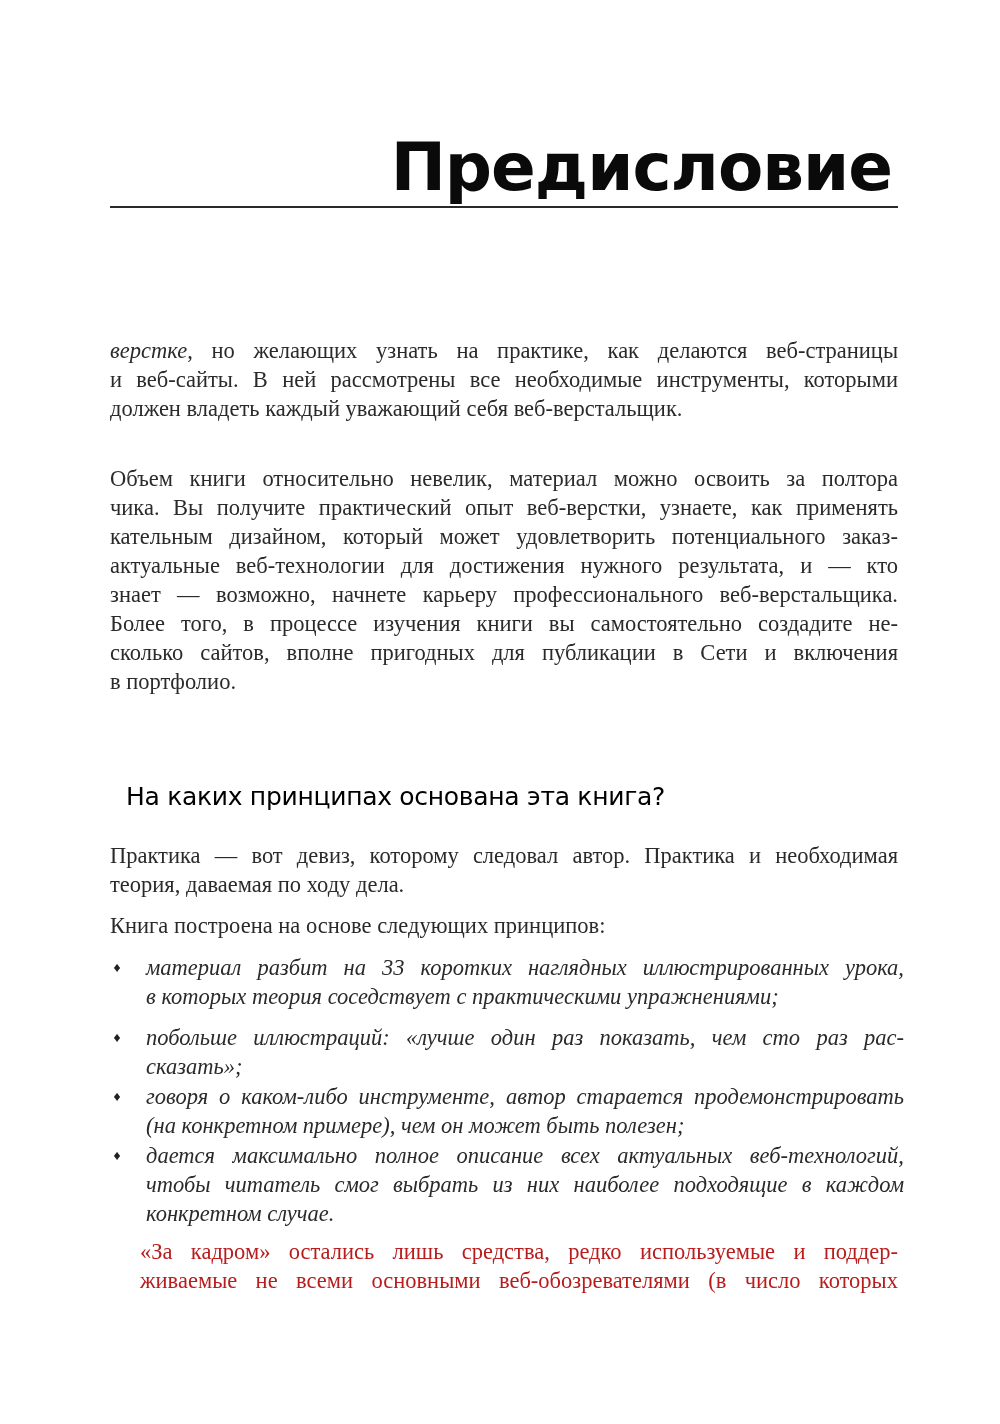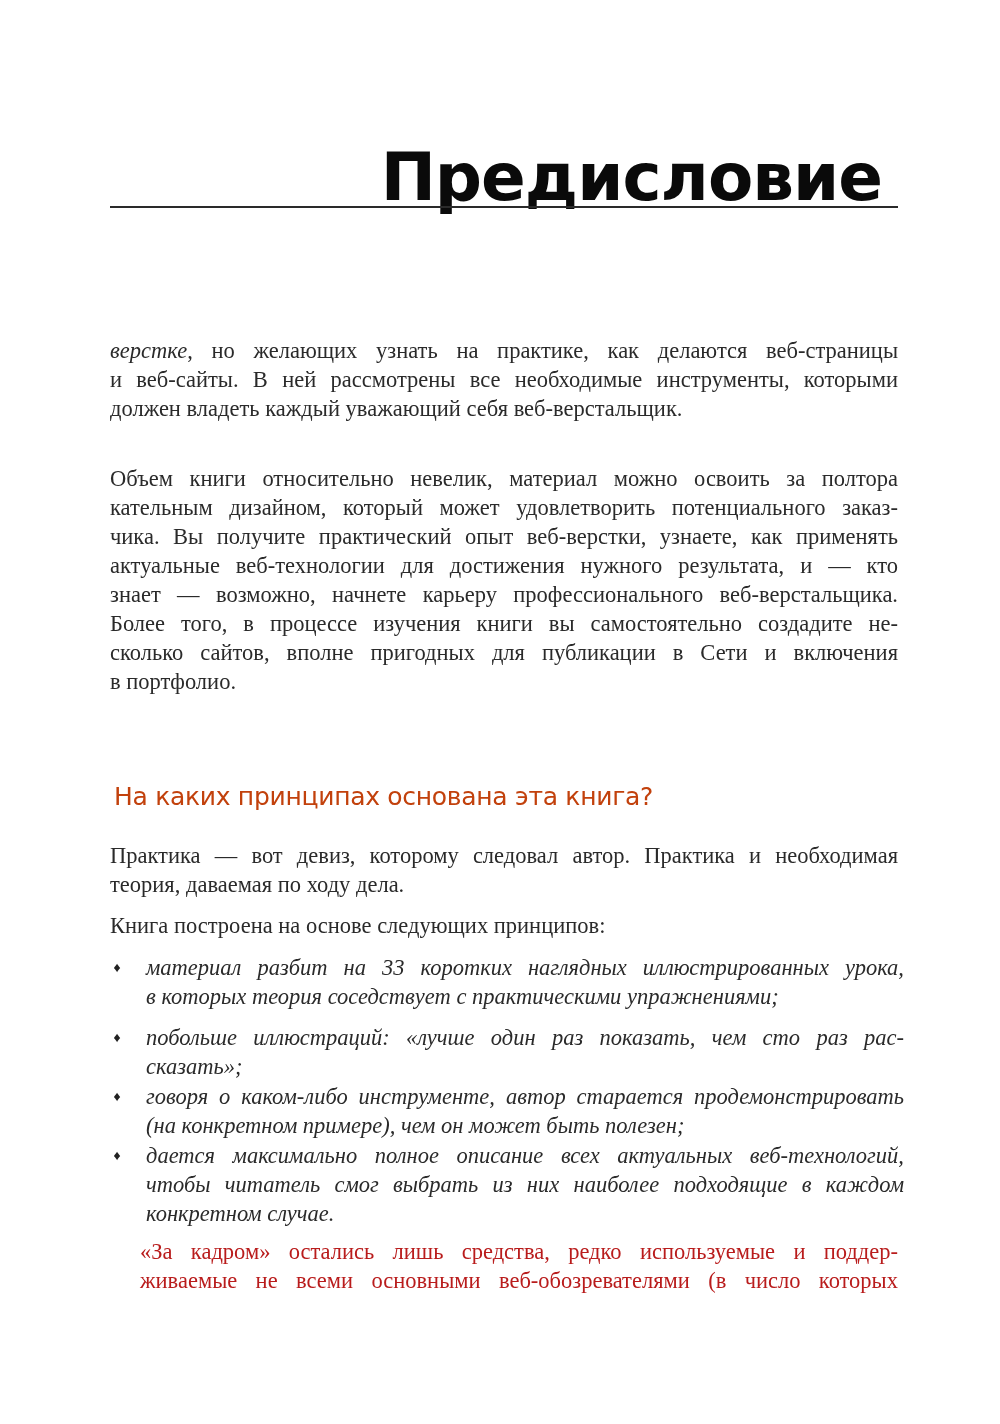--- a/index.html
+++ b/index.html
@@ -23,21 +23,21 @@
     .chapter-title {
       position: absolute;
       right: 0;
       top: 122px;
       font-family: "DejaVu Sans", sans-serif;
       font-weight: bold;
       font-size: 66px;
       line-height: 80px;
       letter-spacing: -1px;
       color: #0a0a0a;
-      margin: 16px;
+      margin: 6px;
       white-space: nowrap;
     }
     .title-rule {
       position: absolute;
       left: 0;
       top: 206px;
       width: 788px;
       height: 2px;
       background: #2a2a2a;
     }
@@ -59,26 +59,26 @@
       text-align-last: justify;
     }
     .line.last {
       text-align-last: left;
     }
     .line em {
       font-style: italic;
     }
     .section-heading {
       position: absolute;
-      left: 4px;
+      left: 16px;
       top: 780px;
       font-family: "DejaVu Sans", sans-serif;
       font-size: 25px;
       font-weight: normal;
-      color: #c2410c;
+      color: #000000;
       margin: 0;
       letter-spacing: -0.3px;
       line-height: 34px;
       white-space: nowrap;
     }
     .bullet-list {
       position: absolute;
       left: 0;
       width: 788px;
       margin: 0;
@@ -129,22 +129,22 @@
   <div class="title-rule"></div>
 
   <div class="para" style="top:336px;">
     <span class="line"><em>верстке</em><span>, но желающих узнать на практике, как делаются веб-страницы</span></span>
     <span class="line">и веб-сайты. В ней рассмотрены все необходимые инструменты, которыми</span>
     <span class="line last">должен владеть каждый уважающий себя веб-верстальщик.</span>
   </div>
 
   <div class="para" style="top:464px;">
     <span class="line">Объем книги относительно невелик, материал можно освоить за полтора</span>
+    <span class="line">чика. Вы получите практический опыт веб-верстки, узнаете, как применять</span>
     <span class="line">кательным дизайном, который может удовлетворить потенциального заказ-</span>
-    <span class="line">чика. Вы получите практический опыт веб-верстки, узнаете, как применять</span>
     <span class="line">актуальные веб-технологии для достижения нужного результата, и — кто</span>
     <span class="line">знает — возможно, начнете карьеру профессионального веб-верстальщика.</span>
     <span class="line">Более того, в процессе изучения книги вы самостоятельно создадите не-</span>
     <span class="line">сколько сайтов, вполне пригодных для публикации в Сети и включения</span>
     <span class="line last">в портфолио.</span>
   </div>
 
   <h2 class="section-heading">На каких принципах основана эта книга?</h2>
 
   <div class="para" style="top:841px;">

